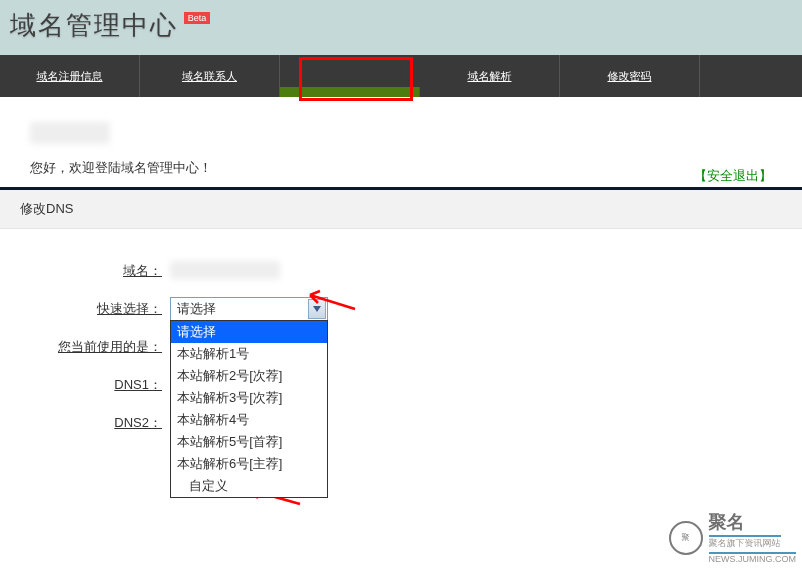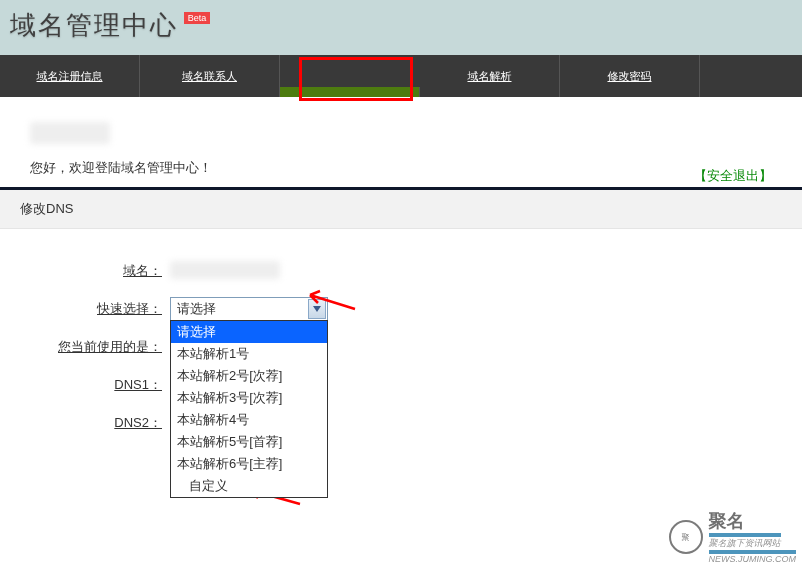--- a/index.html
+++ b/index.html
@@ -29,21 +29,21 @@
   .select-arrow { position: absolute; right: 1px; top: 1px; width: 18px; height: 20px; background: linear-gradient(#e8f0f8,#c8d8e8); border: 1px solid #8aa8c8; display: flex; align-items: center; justify-content: center; }
   .select-arrow svg { width: 8px; height: 6px; }
   .dropdown { position: absolute; top: 23px; left: 0; width: 158px; border: 1px solid #333; background: #fff; z-index: 10; }
   .dropdown-item { padding: 2px 6px; font-size: 13px; cursor: pointer; white-space: nowrap; }
   .dropdown-item.selected { background: #0a64ff; color: #fff; }
   .dropdown-item.indent { padding-left: 18px; }
   .arrow-svg { position: absolute; pointer-events: none; }
   .watermark { position: absolute; right: 6px; bottom: 6px; display: flex; align-items: center; gap: 6px; opacity: 0.7; }
   .watermark-circle { width: 34px; height: 34px; border: 2px solid #444; border-radius: 50%; display: flex; align-items: center; justify-content: center; font-size: 8px; color: #444; }
   .watermark-text { font-size: 18px; font-weight: bold; color: #333; }
-  .watermark-sub { font-size: 9px; color: #666; border-top: 4px solid #0369a1; display: inline-block; font-style: italic; }
+  .watermark-sub { font-size: 9px; color: #666; border-top: 2px solid #0369a1; display: inline-block; }
   .page-wrap { position: relative; width: 802px; height: 571px; overflow: hidden; }
 </style>
 </head>
 <body>
 
 <div class="page-wrap">
   <div class="header-area">
     <span class="logo-text">域名管理中心</span>
     <span class="beta-badge">Beta</span>
   </div>

